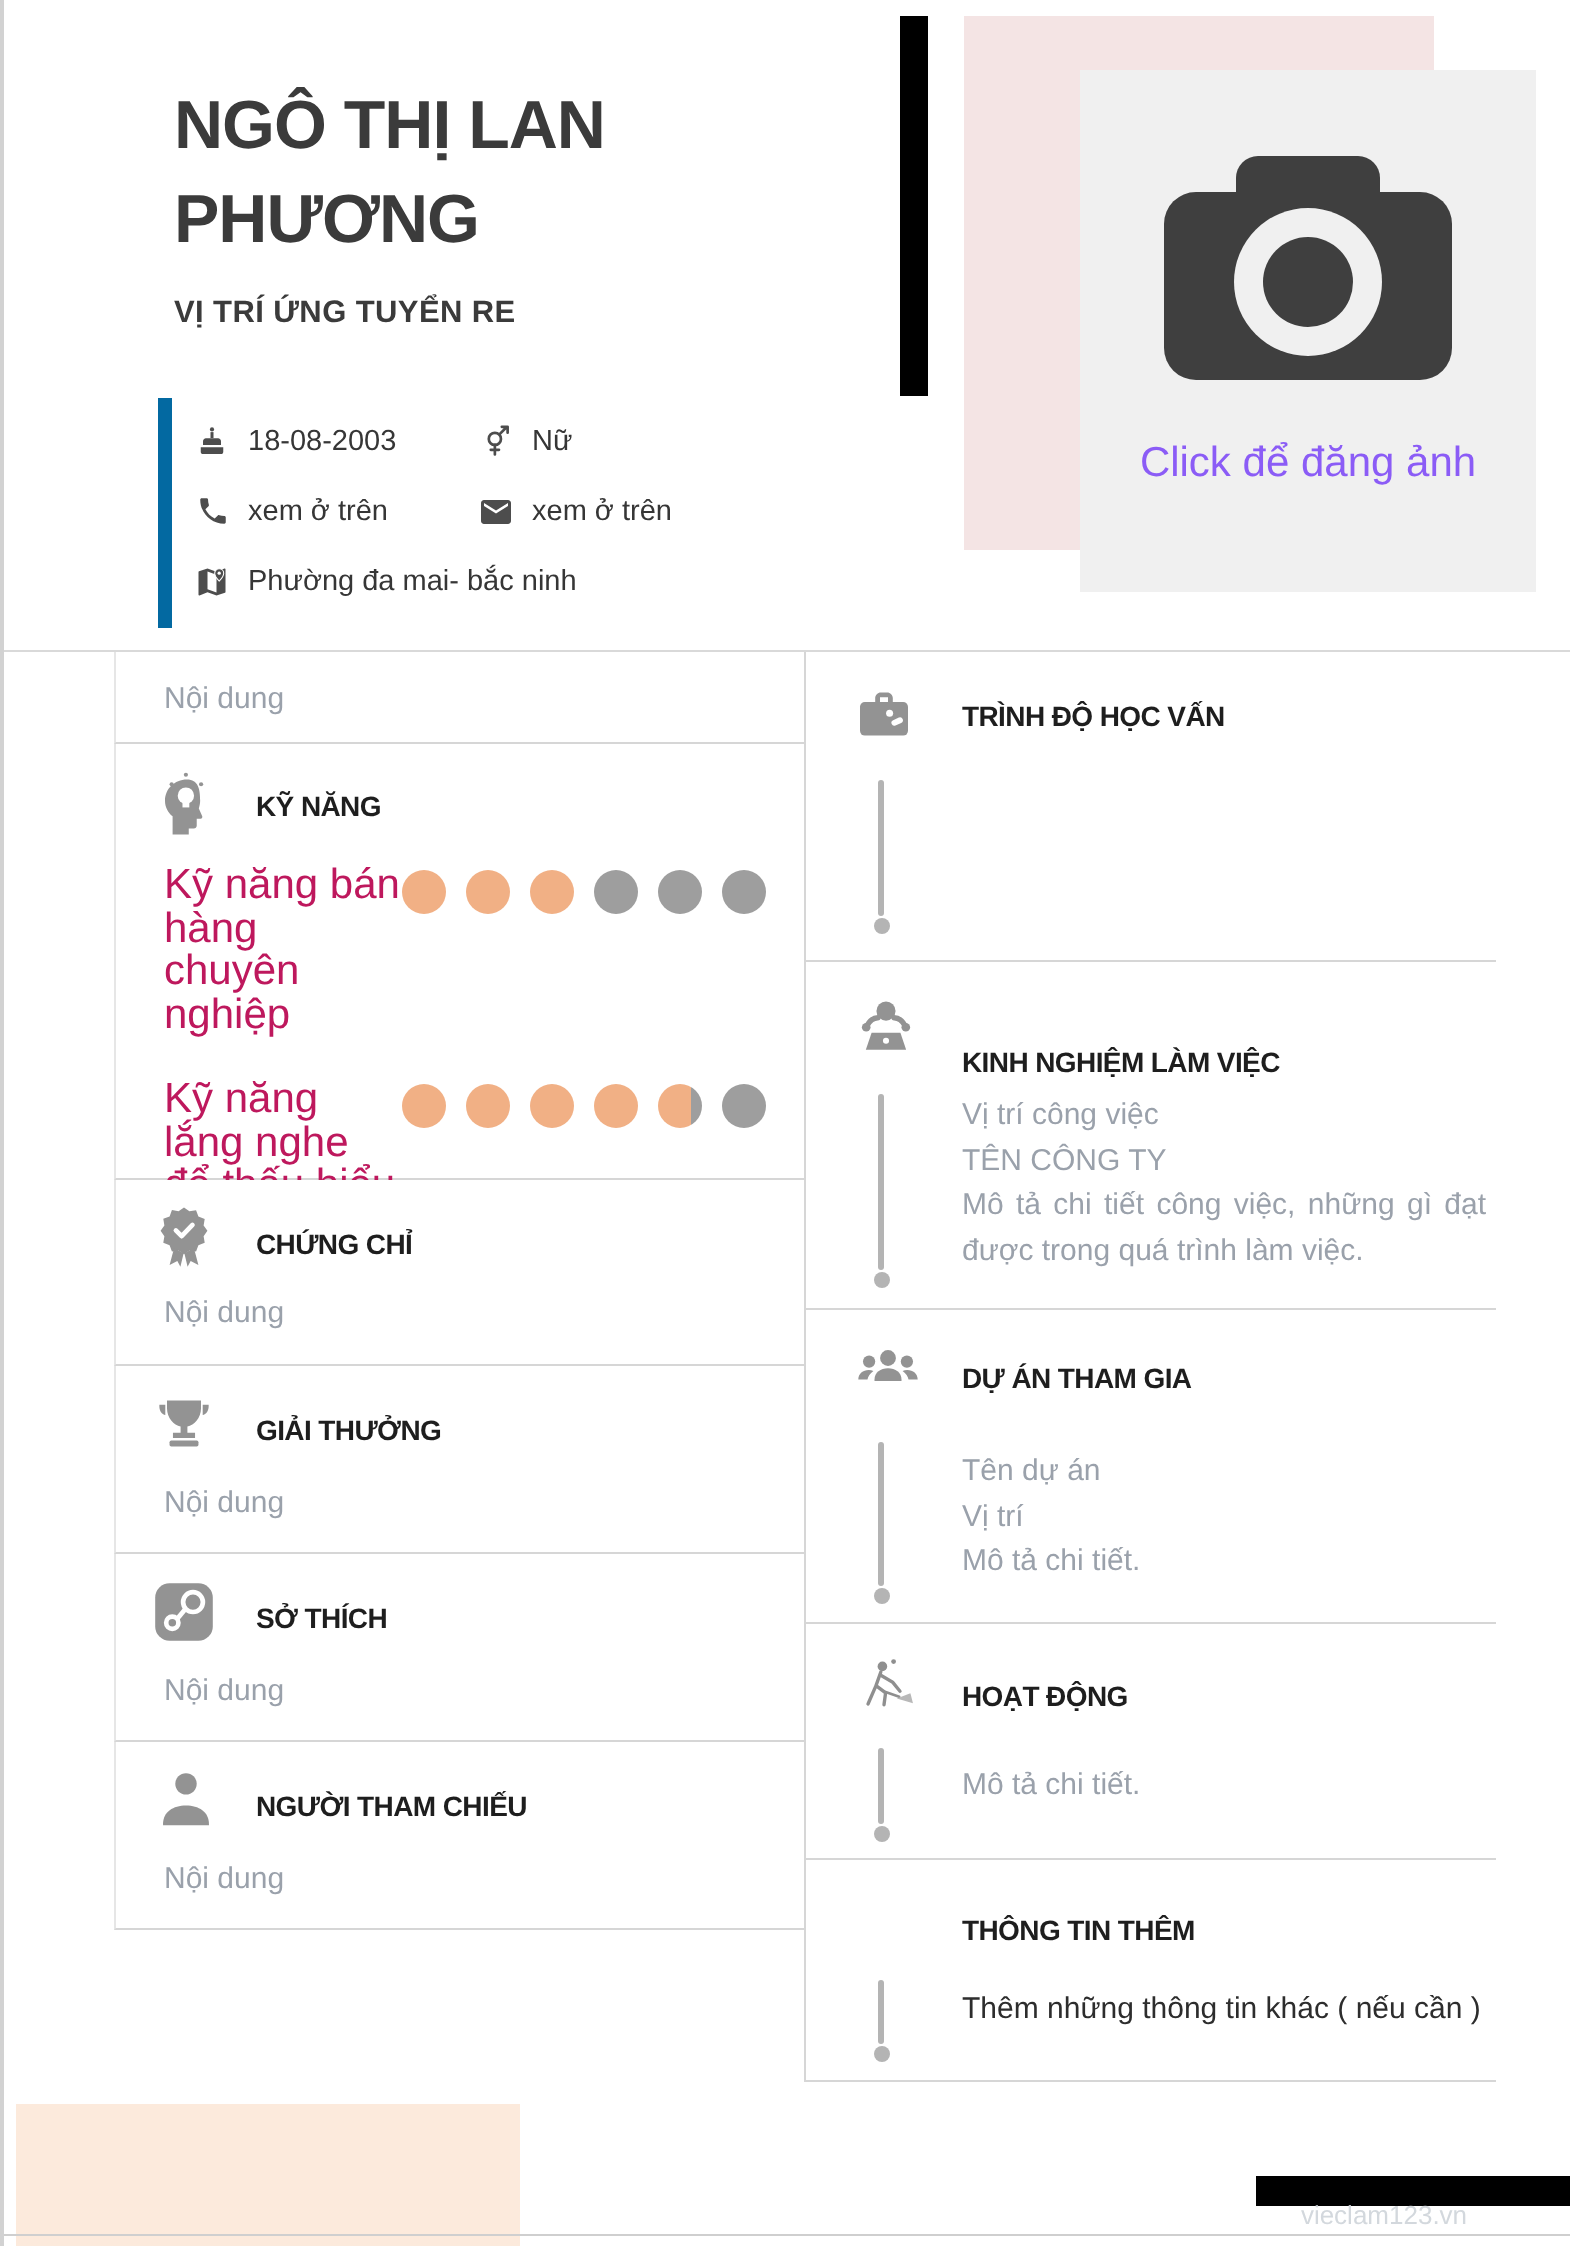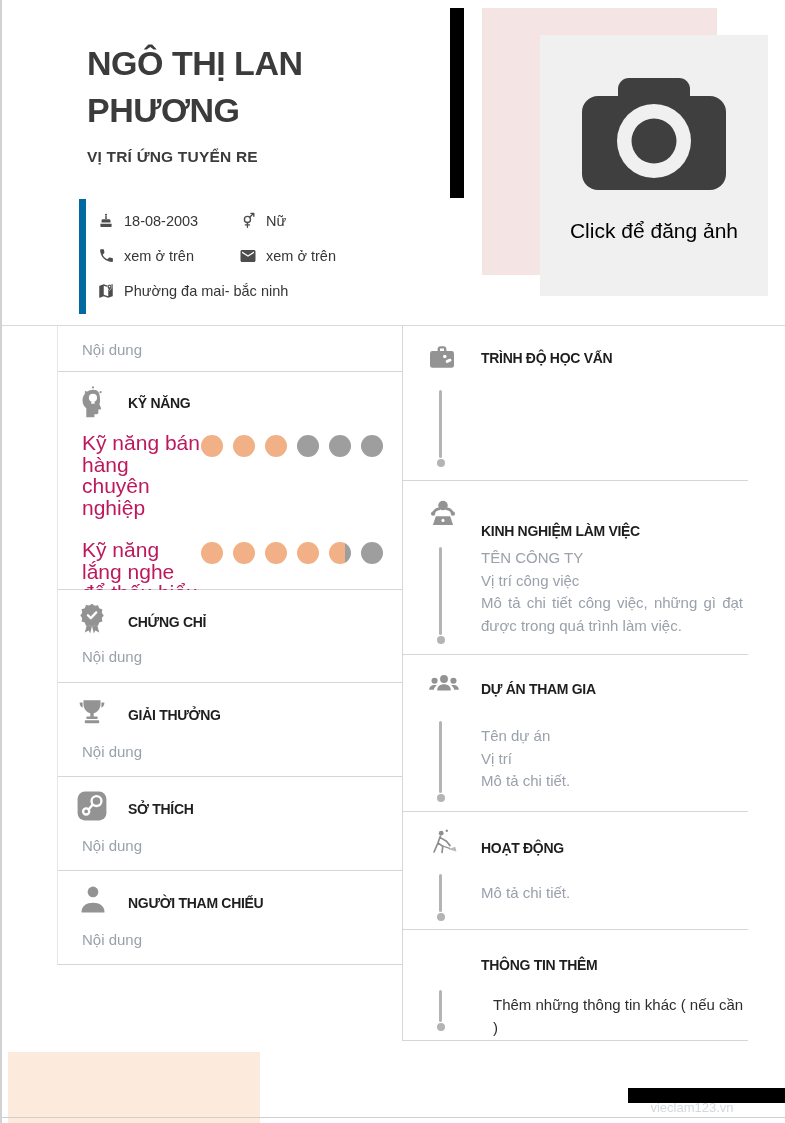--- a/index.html
+++ b/index.html
@@ -16,21 +16,21 @@
   .info-row{display:flex;align-items:center;height:35px;padding-left:11px;}
   .cell{display:flex;align-items:center;gap:9px;}
   .cell.c1{width:142px;}
   .info-txt{font-size:14.5px;color:#363636;}
   .iico{width:18px;height:18px;flex:0 0 18px;display:flex;align-items:center;justify-content:center;}
 
   .black-bar{left:448px;top:8px;width:14px;height:190px;background:#000;}
   .pink-block{left:480px;top:8px;width:235px;height:267px;background:#f4e4e4;}
   .photo-box{left:538px;top:35px;width:228px;height:261px;background:#f0f0f0;cursor:pointer;
              display:flex;flex-direction:column;align-items:center;padding-top:38px;box-sizing:border-box;}
-  .photo-label{margin-top:14px;font-size:21px;color:#000000;}
+  .photo-label{margin-top:14px;font-size:21px;color:#8b5cf6;}
 
   .divider-top{left:0;top:325px;width:785px;height:1px;background:#d9d9d9;}
 
   
   .lbox{left:55px;width:345px;background:#fff;border-left:1px solid #e6e6e6;
         border-bottom:1px solid #d6d6d6;box-sizing:border-box;padding-left:48px;}
   .sec-title{font-size:14px;font-weight:bold;color:#1e1e1e;letter-spacing:-0.3px;white-space:nowrap;}
   .ph{font-size:15px;color:#9aa1ab;}
   .dark{font-size:15px;color:#2d2d2d;}
 
@@ -244,22 +244,22 @@
           <path d="M9.5 17.5c1.8-3.2 4.3-4.3 6-4.3M30.5 17.5c-1.8-3.2-4.3-4.3-6-4.3" stroke="#939393" stroke-width="3" fill="none" stroke-linecap="round"></path>
           <circle cx="9" cy="18.5" r="2.4"></circle>
           <circle cx="31" cy="18.5" r="2.4"></circle>
           <path d="M12 21.5h16l3.2 9.5H8.8l3.2-9.5z"></path>
           <circle cx="20" cy="26" r="1.7" fill="#fff"></circle>
         </svg>
     </span>
     <div class="abs sec-title" style="left:78px;top:42px;">KINH NGHIỆM LÀM VIỆC</div>
     <div class="abs tl" style="left:36px;top:66px;height:88px;"></div>
     <div class="abs" style="left:78px;top:66px;">
+      <div class="ph rline">Vị trí công việc</div>
       <div class="ph rline">TÊN CÔNG TY</div>
-      <div class="ph rline">Vị trí công việc</div>
       <div class="ph rline just">Mô tả chi tiết công việc, những gì đạt được trong quá trình làm việc.</div>
     </div>
   </div>
 
   <div class="abs rbox" style="top:655px;height:157px;">
     <span class="abs" style="left:23px;top:15px;">
       <svg width="36" height="36" viewBox="0 0 40 40" fill="#939393">
           <circle cx="20" cy="10" r="4.4"></circle>
           <path d="M12.5 22c0-4 3.4-6.3 7.5-6.3s7.5 2.3 7.5 6.3v.8h-15V22z"></path>
           <circle cx="9.5" cy="12" r="3.4"></circle>
@@ -288,21 +288,21 @@
         </svg>
     </span>
     <div class="abs sec-title" style="left:78px;top:28px;">HOẠT ĐỘNG</div>
     <div class="abs tl" style="left:36px;top:62px;height:38px;"></div>
     <div class="abs ph rline" style="left:78px;top:70px;">Mô tả chi tiết.</div>
   </div>
 
   <div class="abs rbox" style="top:930px;height:111px;">
     <div class="abs sec-title" style="left:78px;top:27px;">THÔNG TIN THÊM</div>
     <div class="abs tl" style="left:36px;top:60px;height:32px;"></div>
-    <div class="abs dark rline" style="left:78px;top:64px;margin-left:12px;">Thêm những thông tin khác ( nếu cần )</div>
+    <div class="abs dark rline" style="left:78px;top:64px;">Thêm những thông tin khác ( nếu cần )</div>
   </div>
 
   <div class="abs peach-block" style="background: rgb(252, 234, 220);"></div>
   <div class="abs black-footer"></div>
   <div class="abs watermark">vieclam123.vn</div>
   <div class="abs bottom-line"></div>
 
 </div>
 
 </body></html>

